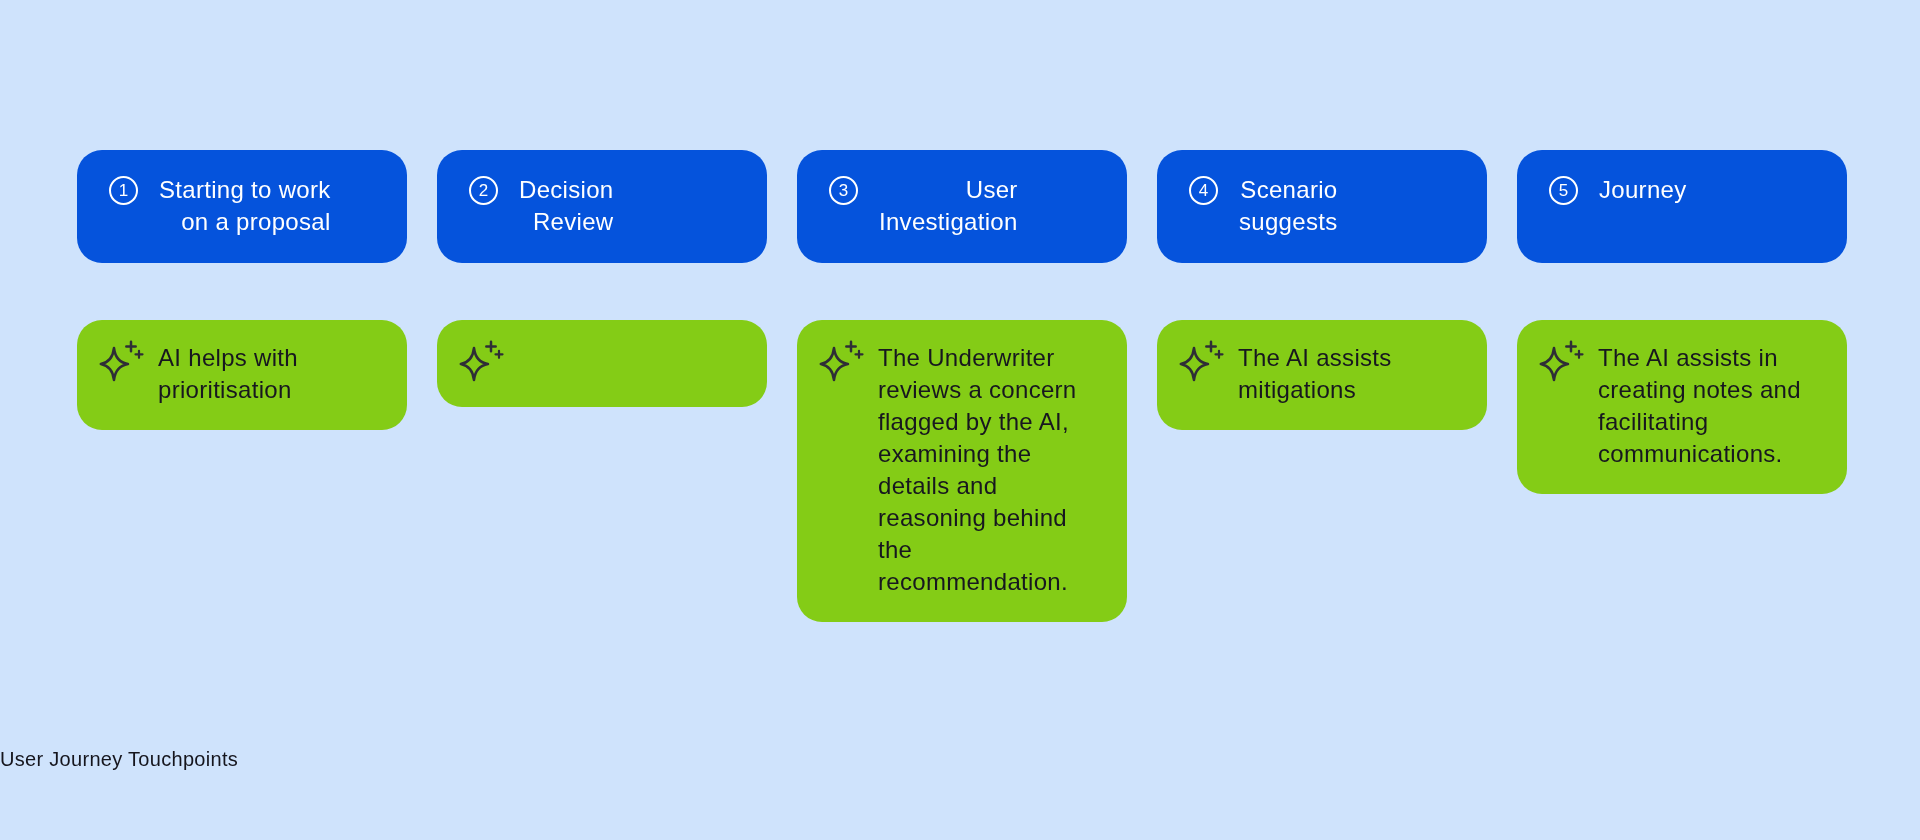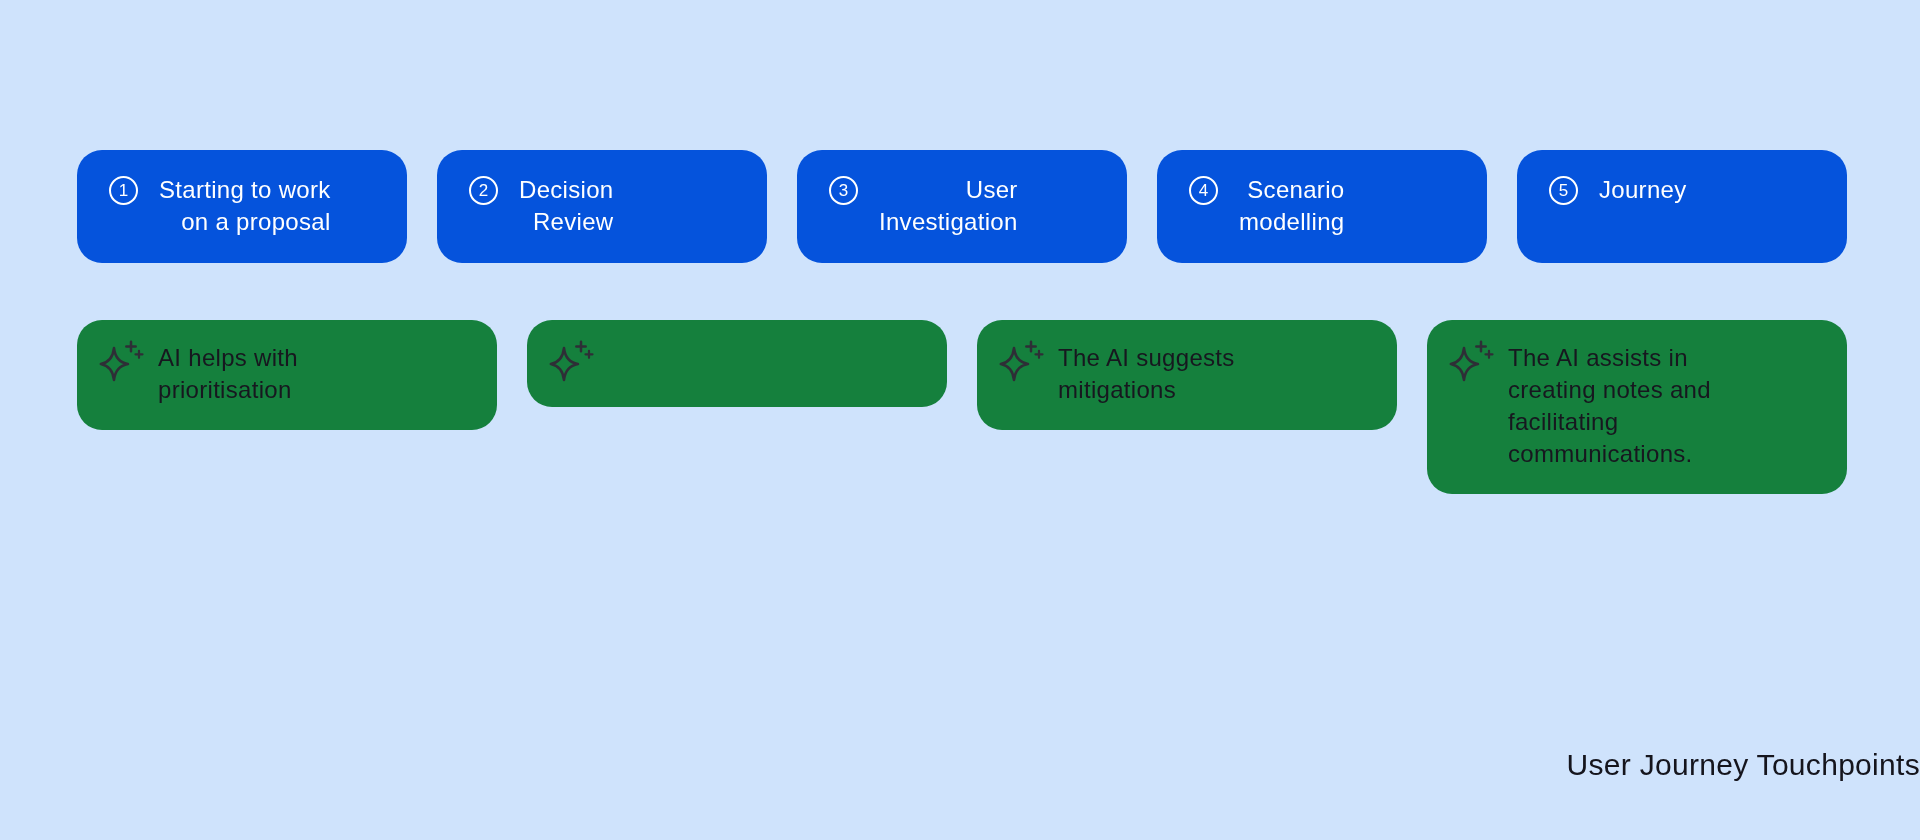--- a/index.html
+++ b/index.html
@@ -46,21 +46,21 @@
   .stage-title {
     font-size: 24px;
     line-height: 32px;
     letter-spacing: 0.3px;
     white-space: pre-line;
     text-align: right;
   }
 
   .touch-card {
     flex: 1 1 0;
-    background: #15803d;
+    background: #84cc16;
     border-radius: 25px;
     display: flex;
     gap: 14px;
     padding: 22px 18px 24px 22px;
   }
   .sparkle {
     flex: 0 0 auto;
     width: 45px;
     height: 43px;
     margin-top: -2px;
@@ -72,22 +72,22 @@
     letter-spacing: 0.3px;
     color: #17171f;
     white-space: pre-line;
   }
 
   .caption {
     position: absolute;
     top: 748px;
     left: 0;
     width: 100%;
-    text-align: right;
-    font-size: 30px;
+    text-align: left;
+    font-size: 20px;
     letter-spacing: 0.3px;
     color: #15151d;
   }
 </style>
 </head>
 <body>
 
 <div class="row row-stages">
   <div class="stage-card">
     <span class="num-badge">1</span>
@@ -100,21 +100,21 @@
 Review</div>
   </div>
   <div class="stage-card">
     <span class="num-badge">3</span>
     <div class="stage-title">User
 Investigation</div>
   </div>
   <div class="stage-card">
     <span class="num-badge">4</span>
     <div class="stage-title">Scenario
-modelling</div>
+suggests</div>
   </div>
   <div class="stage-card">
     <span class="num-badge">5</span>
     <div class="stage-title">Journey</div>
   </div>
 </div>
 
 <div class="row row-touch">
   <div class="touch-card">
     <span class="sparkle">
@@ -137,21 +137,38 @@
     </span>
   </div>
   <div class="touch-card">
     <span class="sparkle">
       <svg width="45" height="43" viewBox="0 0 45 43" fill="none" stroke="#2e2e36" stroke-width="2.5" stroke-linecap="round" stroke-linejoin="round">
         <path d="M15 8 C16 17 20 22.5 29 24 C20 25.5 16 31 15 40 C14 31 10 25.5 1.8 24 C10 22.5 14 17 15 8 Z"></path>
         <path d="M32 1.8 V11.2 M27.3 6.5 H36.7"></path>
         <path d="M40 10.8 V17.8 M36.5 14.3 H43.5" stroke-width="2.2"></path>
       </svg>
     </span>
-    <div class="touch-text">The AI suggests
+    <div class="touch-text">The Underwriter
+reviews a concern
+flagged by the AI,
+examining the
+details and
+reasoning behind
+the
+recommendation.</div>
+  </div>
+  <div class="touch-card">
+    <span class="sparkle">
+      <svg width="45" height="43" viewBox="0 0 45 43" fill="none" stroke="#2e2e36" stroke-width="2.5" stroke-linecap="round" stroke-linejoin="round">
+        <path d="M15 8 C16 17 20 22.5 29 24 C20 25.5 16 31 15 40 C14 31 10 25.5 1.8 24 C10 22.5 14 17 15 8 Z"></path>
+        <path d="M32 1.8 V11.2 M27.3 6.5 H36.7"></path>
+        <path d="M40 10.8 V17.8 M36.5 14.3 H43.5" stroke-width="2.2"></path>
+      </svg>
+    </span>
+    <div class="touch-text">The AI assists
 mitigations</div>
   </div>
   <div class="touch-card">
     <span class="sparkle">
       <svg width="45" height="43" viewBox="0 0 45 43" fill="none" stroke="#2e2e36" stroke-width="2.5" stroke-linecap="round" stroke-linejoin="round">
         <path d="M15 8 C16 17 20 22.5 29 24 C20 25.5 16 31 15 40 C14 31 10 25.5 1.8 24 C10 22.5 14 17 15 8 Z"></path>
         <path d="M32 1.8 V11.2 M27.3 6.5 H36.7"></path>
         <path d="M40 10.8 V17.8 M36.5 14.3 H43.5" stroke-width="2.2"></path>
       </svg>
     </span>

